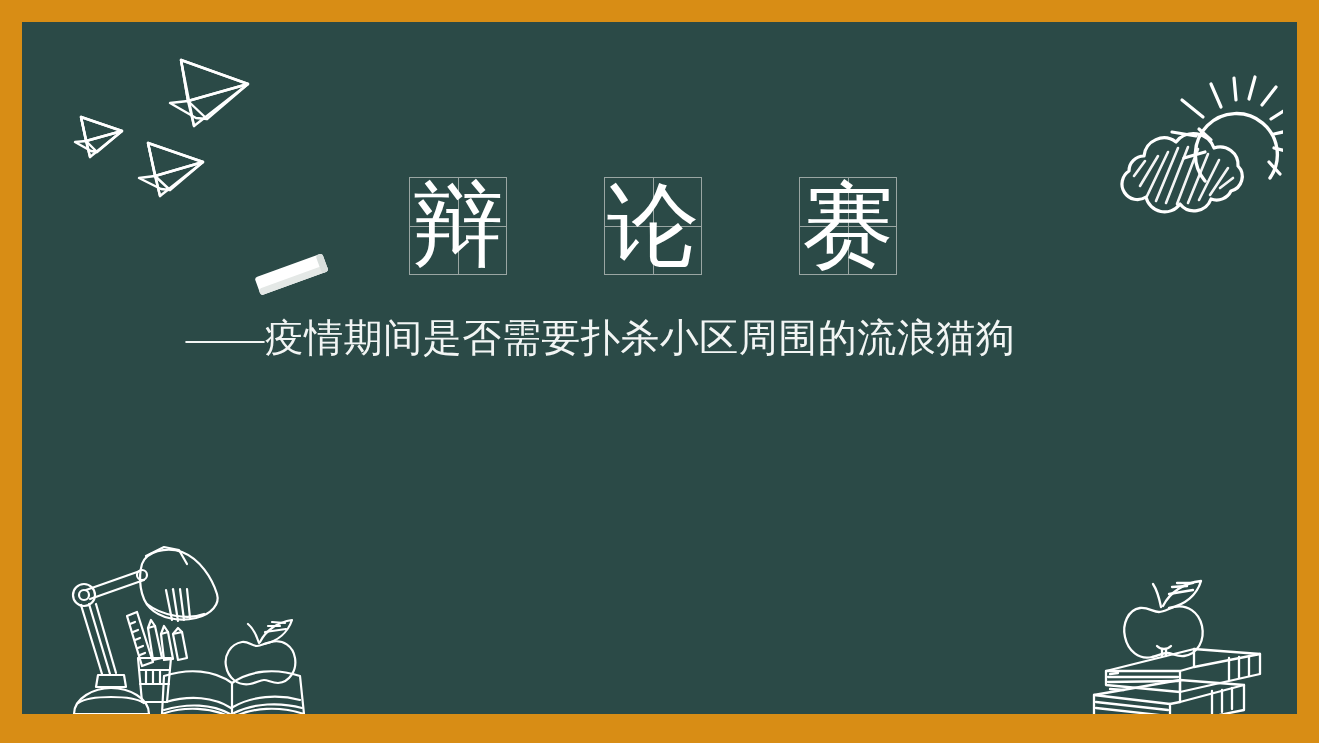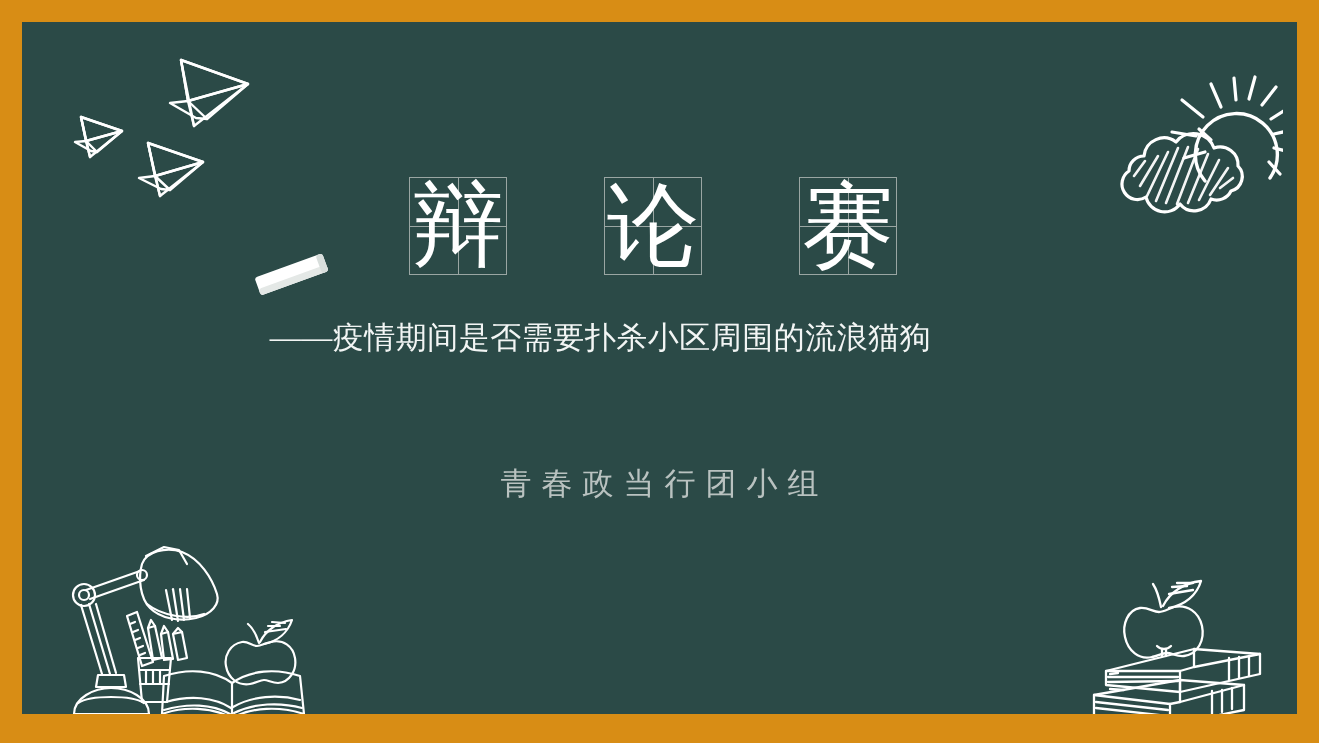--- a/index.html
+++ b/index.html
@@ -81,21 +81,21 @@
   }
 
   
   #subtitle {
     position: absolute;
     left: 0;
     top: 296px;
     width: 1157px;
     text-align: center;
     color: #f2f5f4;
-    font-size: 31px;
+    font-size: 39px;
     line-height: 40px;
     font-family: "Liberation Serif", "DejaVu Serif", serif;
     letter-spacing: 0.5px;
   }
 
   
   #team-name {
     position: absolute;
     left: 0;
     top: 440px;
@@ -308,16 +308,15 @@
       <div class="char-cell">
         <span class="grid-v"></span>
         <span class="grid-h"></span>
         <span class="char-glyph">赛</span>
       </div>
 
     </div>
 
     <div id="subtitle">——疫情期间是否需要扑杀小区周围的流浪猫狗</div>
 
-    <div id="team-name">青春政当行团小组</div>
 
   </div>
 </div>
 
 </body></html>

